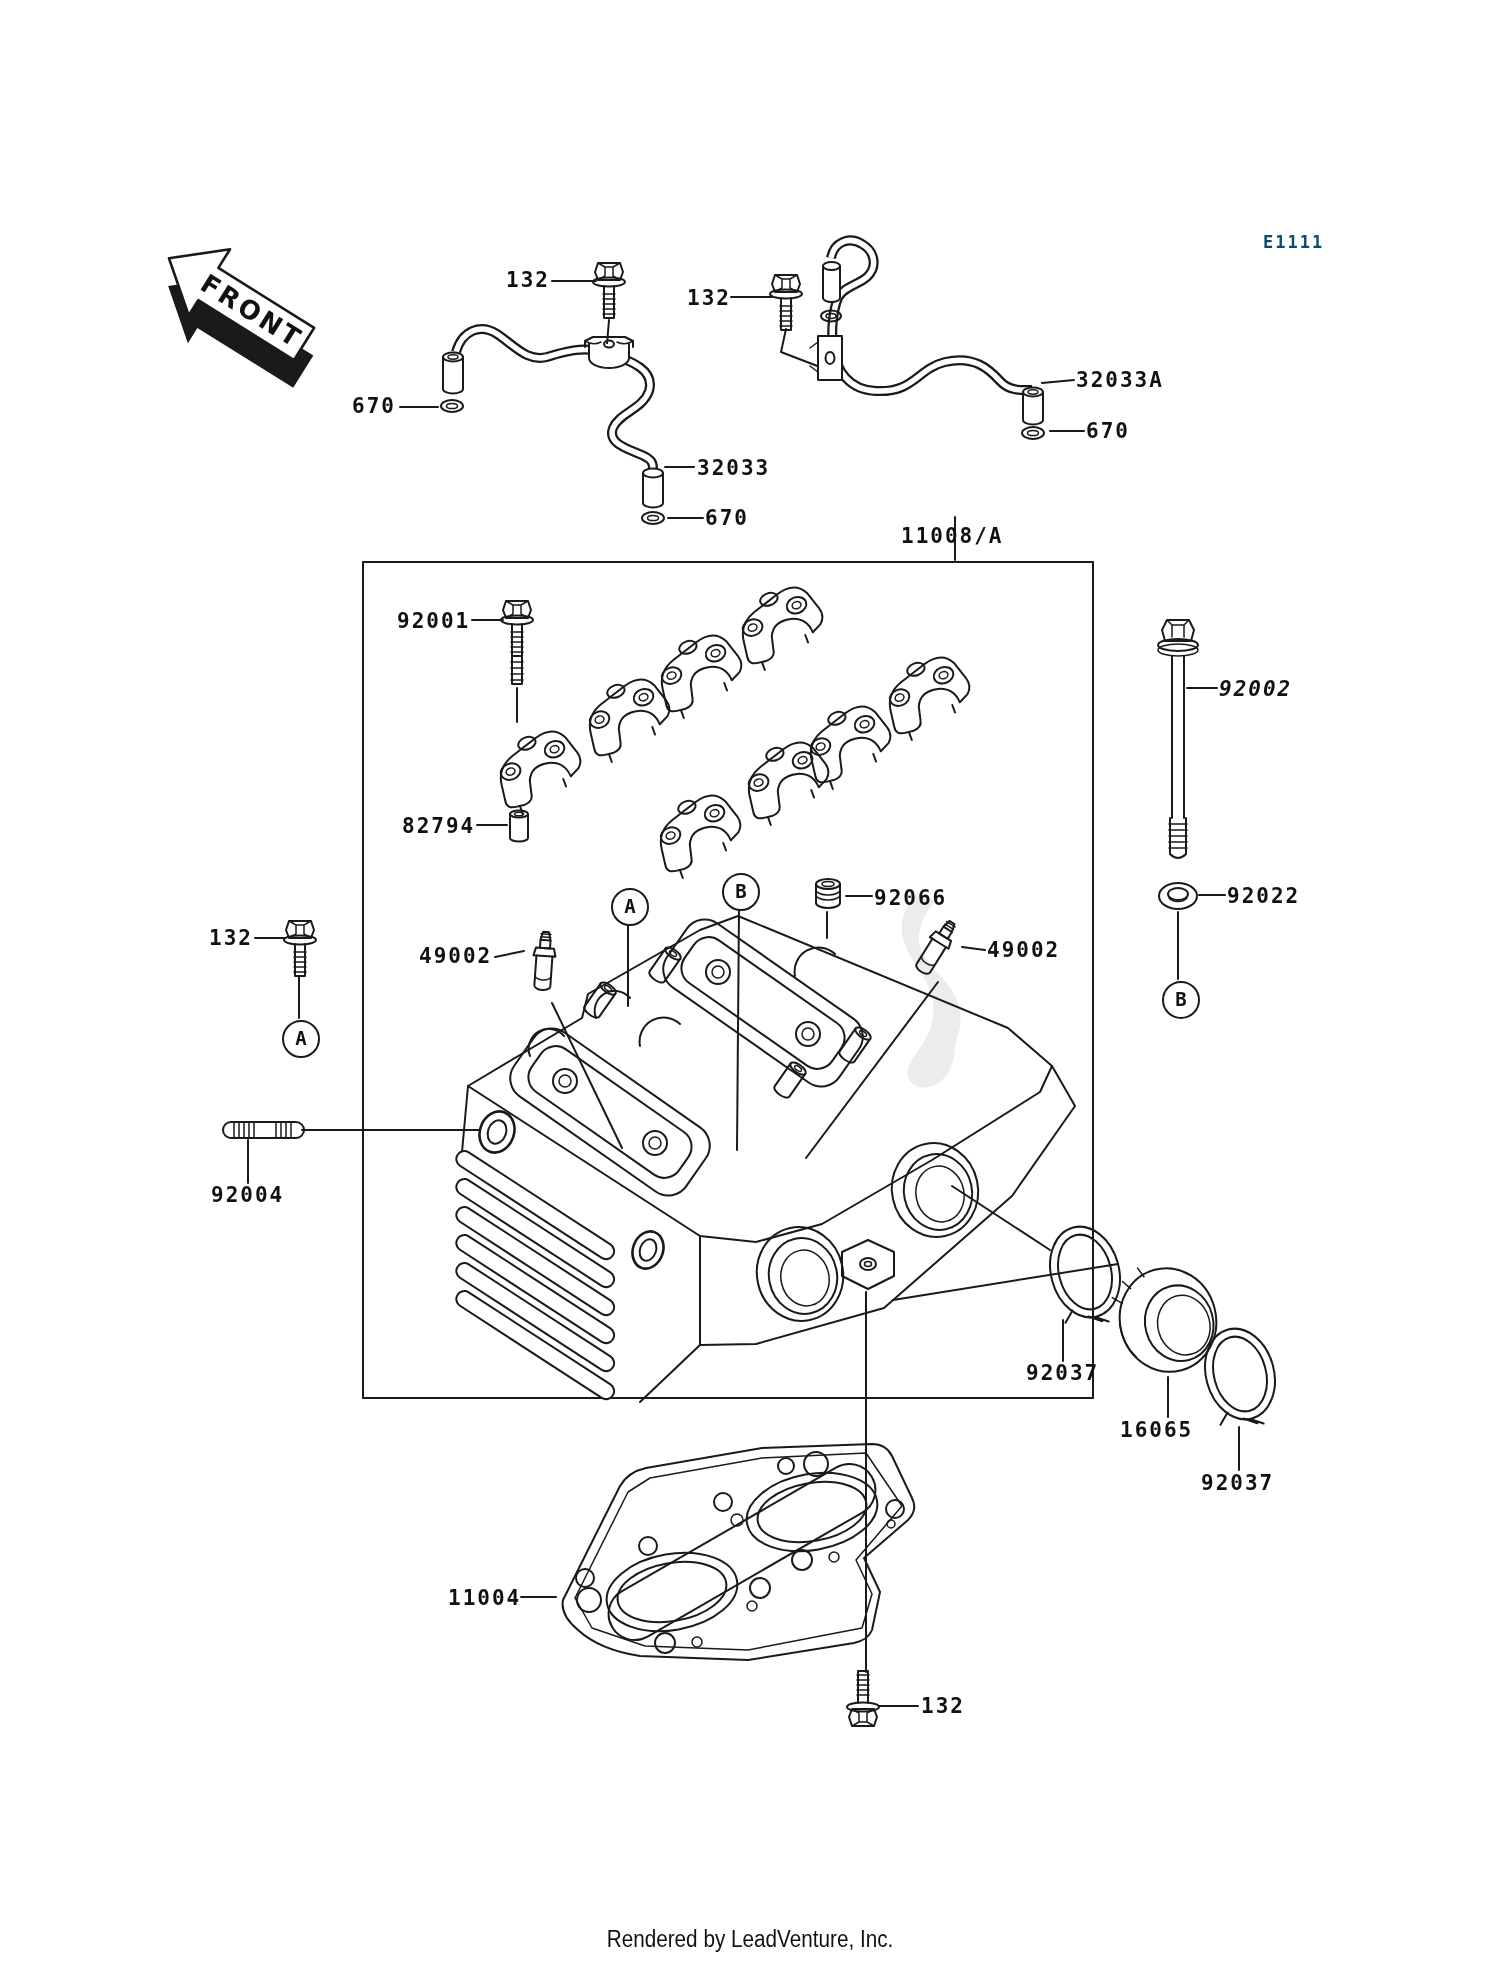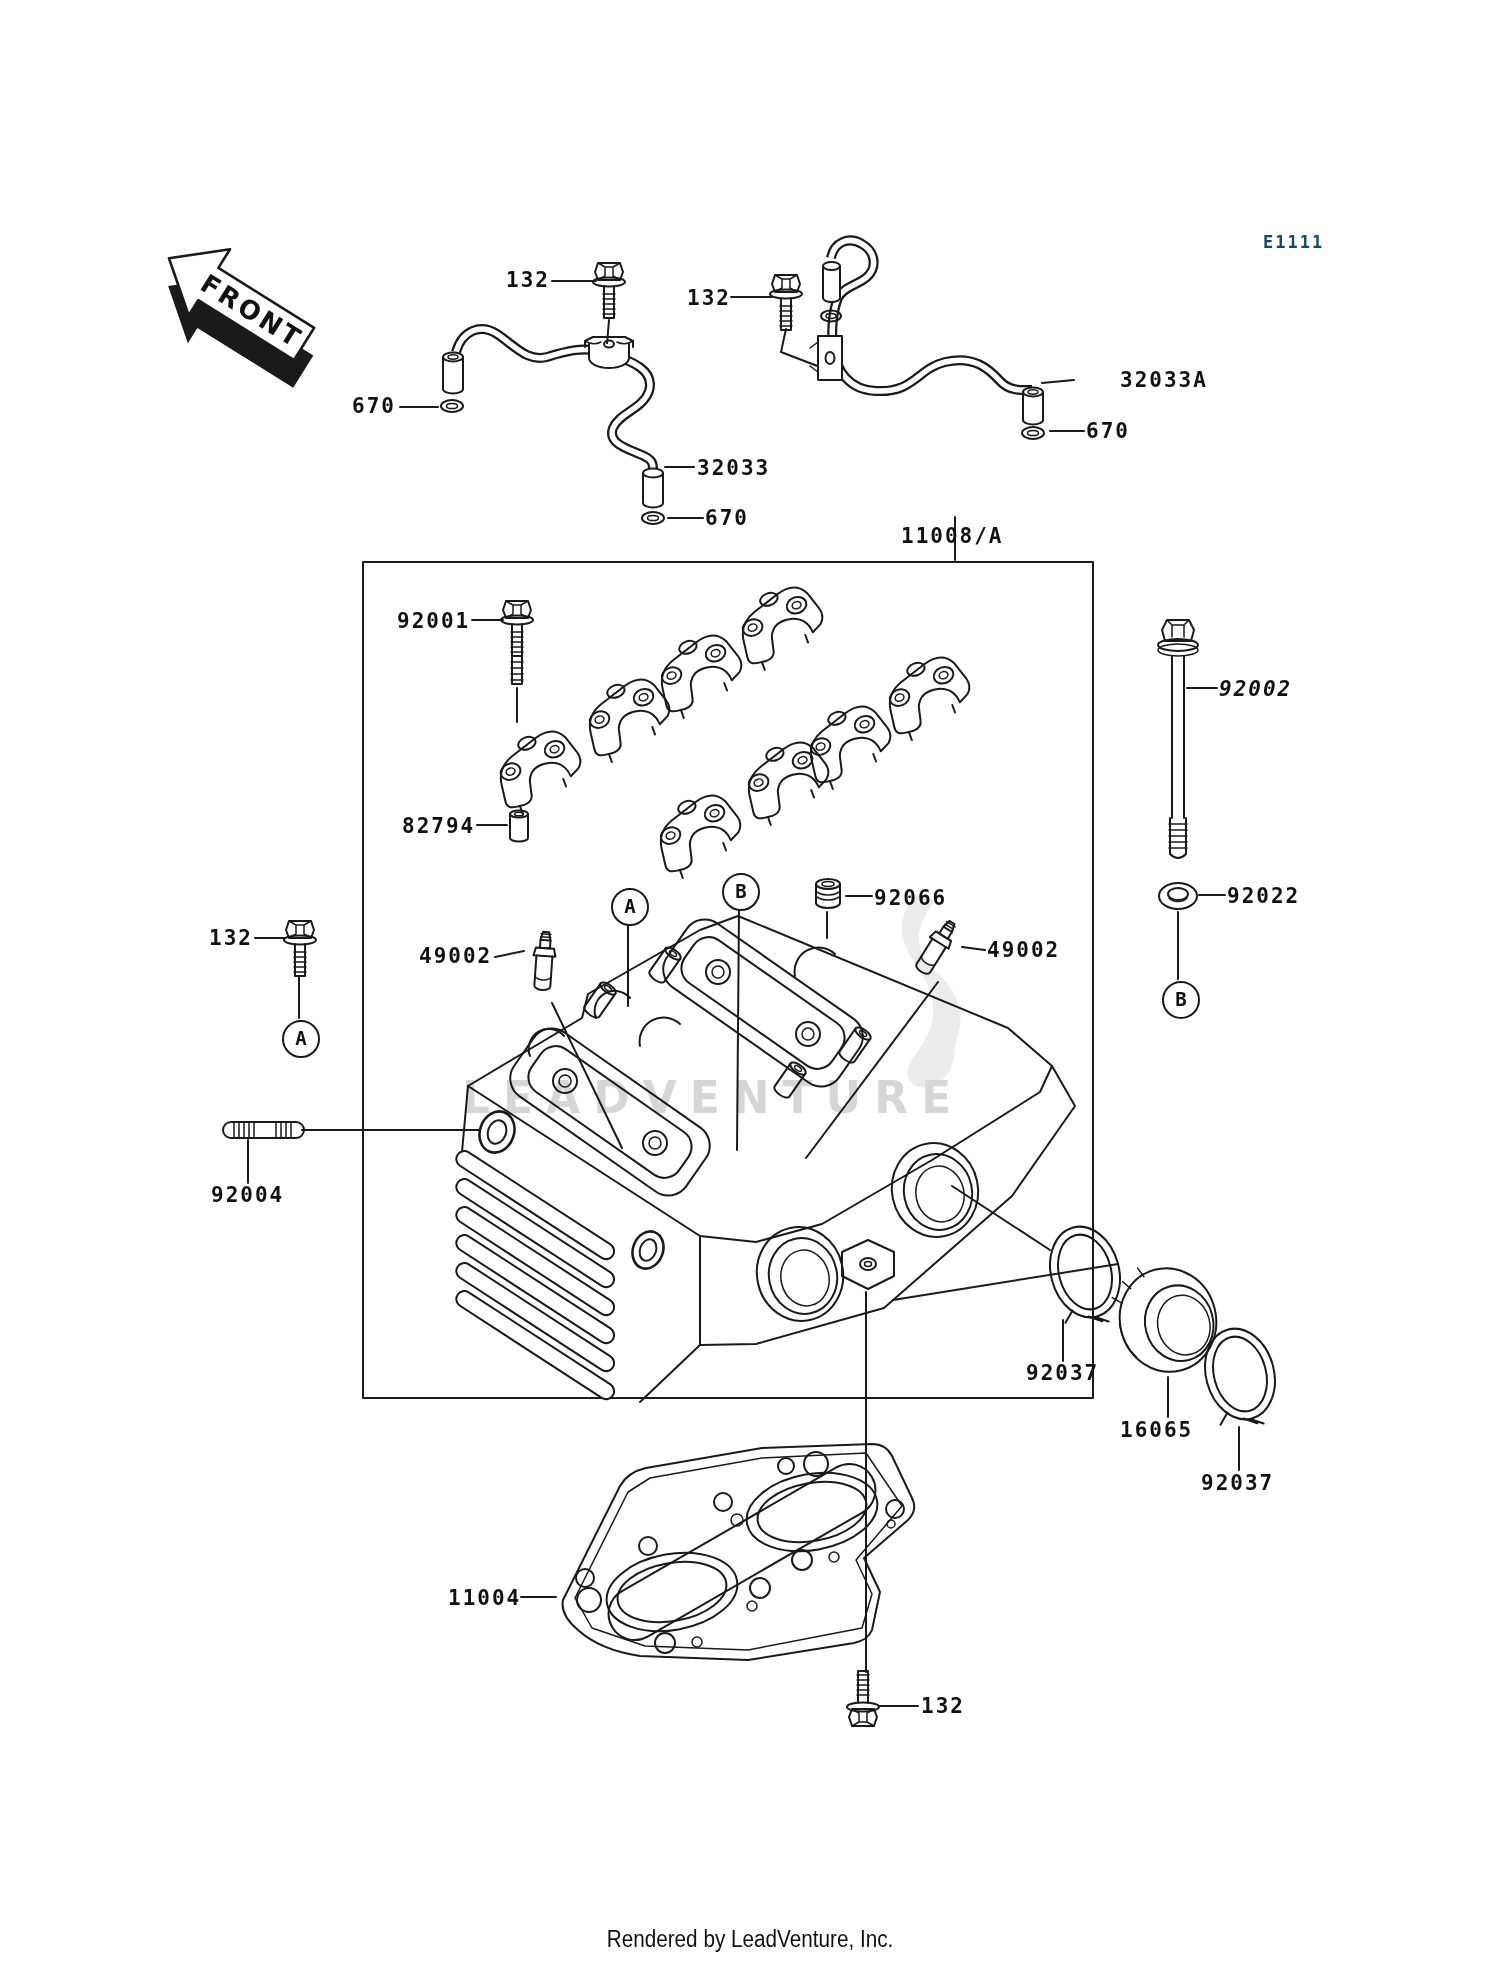--- a/index.html
+++ b/index.html
@@ -22,21 +22,20 @@
   svg .ln{stroke:#1a1a1a;stroke-width:2;fill:none;stroke-linecap:round;stroke-linejoin:round;}
   svg .thin{stroke-width:1.5;}
   svg .thick{stroke-width:2.6;}
   svg .wht{fill:#fff;}
 </style>
 </head>
 <body>
 
 <div id="stage">
 
-  <div id="watermark">LEADVENTURE</div>
 
   <svg id="drawing" width="1500" height="1962" viewBox="0 0 1500 1962">
     <defs>
       <g id="bolt">
         <path class="ln" d="M-11,0 L11,0 L14,9 L11,17 L-11,17 L-14,9 Z"></path>
         <path class="ln thin" d="M-11,0 L-4,4 L4,4 L11,0 M-4,4 L-4,13 M4,4 L4,13 M-11,17 L-4,13 M11,17 L4,13"></path>
         <ellipse class="ln" cx="0" cy="19" rx="16" ry="4.5"></ellipse>
         <path class="ln" d="M-5,23 L-5,55 M5,23 L5,55 M-5,55 L5,55"></path>
         <path class="ln thin" d="M-6,31 H6 M-6,36 H6 M-6,41 H6 M-6,46 H6 M-6,51 H6"></path>
       </g>
@@ -330,21 +329,21 @@
       <circle class="ln thin" cx="697" cy="1642" r="5"></circle>
       <circle class="ln" cx="895" cy="1509" r="9"></circle>
       <circle class="ln thin" cx="891" cy="1524" r="4"></circle>
     </g>
   </svg>
 
   <div id="labels">
       <div class="callout" style="left: 506px; top: 270px;">132</div>
       <div class="callout" style="left: 687px; top: 288px;">132</div>
       <div class="callout" style="left: 352px; top: 396px;">670</div>
-      <div class="callout" style="left: 1120px; top: 370px;">32033A</div>
+      <div class="callout" style="left: 1076px; top: 370px;">32033A</div>
       <div class="callout" style="left: 1086px; top: 421px;">670</div>
       <div class="callout" style="left: 697px; top: 458px;">32033</div>
       <div class="callout" style="left: 705px; top: 508px;">670</div>
       <div class="callout" style="left: 901px; top: 494px; margin-top: 32px;">11008/A</div>
       <div class="callout" style="left: 397px; top: 611px;">92001</div>
       <div class="callout" style="left: 1219px; top: 679px; font-style: italic;">92002</div>
       <div class="callout" style="left: 402px; top: 816px;">82794</div>
       <div class="callout" style="left: 874px; top: 888px;">92066</div>
       <div class="callout" style="left: 1227px; top: 886px;">92022</div>
       <div class="callout" style="left: 419px; top: 946px;">49002</div>

